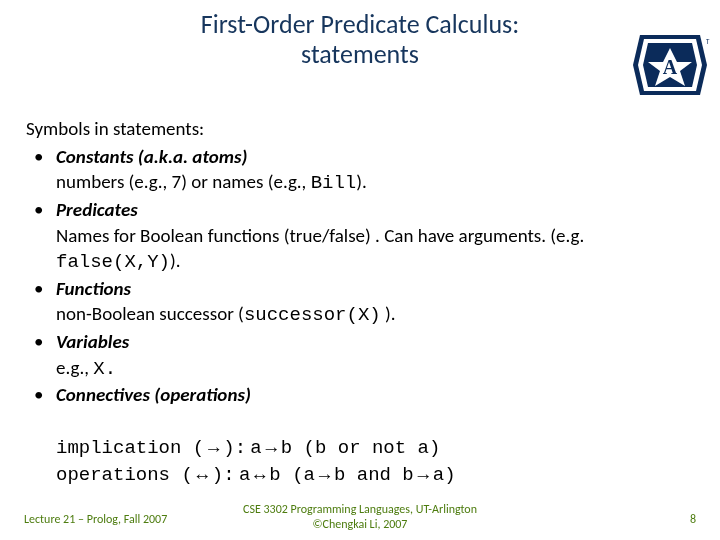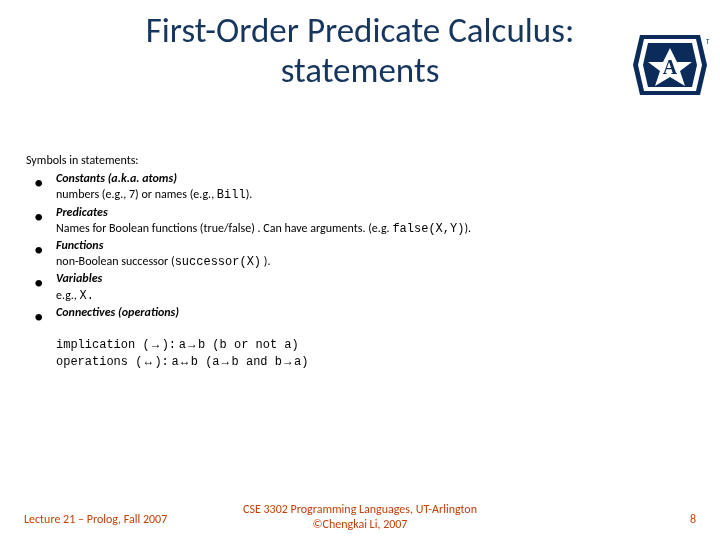--- a/index.html
+++ b/index.html
@@ -18,40 +18,39 @@
     height: 540px;
     position: relative;
     box-sizing: border-box;
   }
   .title {
     position: absolute;
     top: 10px;
     left: 0;
     width: 720px;
     text-align: center;
-    font-size: 35px;
+    font-size: 26px;
     line-height: 1.15;
     color: #17365d;
     font-weight: 400;
   }
   .logo {
     position: absolute;
     top: 30px;
     right: 10px;
     width: 80px;
     height: 70px;
   }
   .body {
     position: absolute;
     top: 116px;
     left: 26px;
     right: 26px;
-    font-size: 12px;
+    font-size: 19px;
     line-height: 1.35;
-    margin-top: 36px;
   }
   .lead {
     margin-bottom: 2px;
   }
   ul.bullets {
     list-style: none;
     margin: 0;
     padding: 0;
   }
   ul.bullets > li {
@@ -77,21 +76,21 @@
   .arrow {
     font-family: Arial, sans-serif;
   }
   .footer {
     position: absolute;
     bottom: 8px;
     left: 0;
     width: 720px;
     height: 32px;
     font-size: 12px;
-    color: #c2410c;
+    color: #4d7c0f;
   }
   .footer-left {
     position: absolute;
     left: 24px;
     bottom: 6px;
   }
   .footer-center {
     position: absolute;
     left: 0;
     width: 720px;

